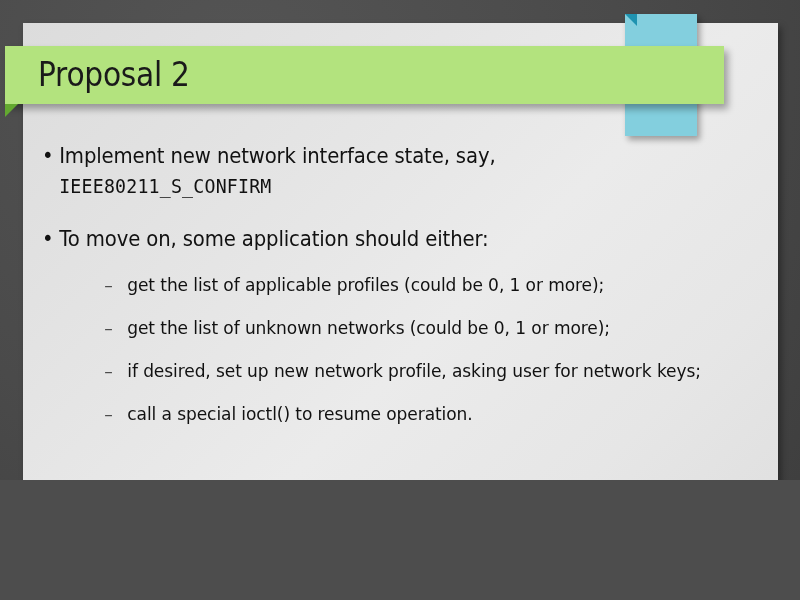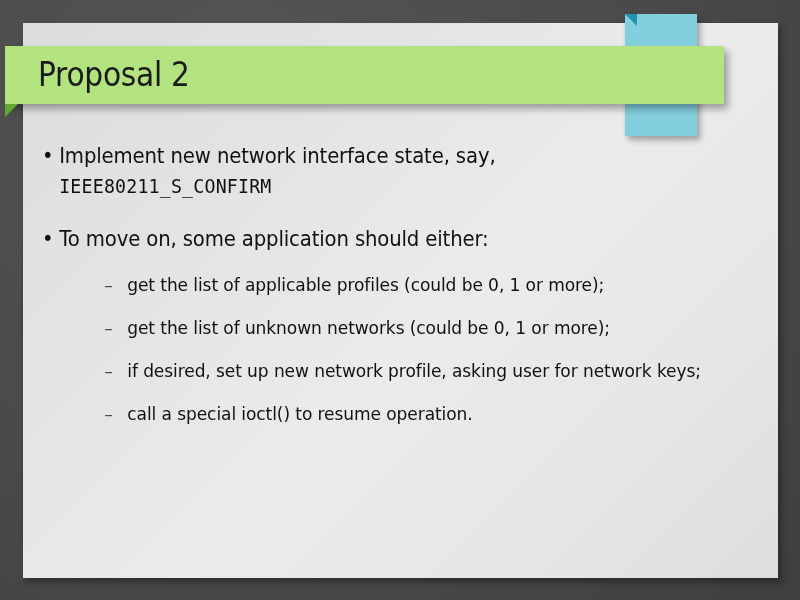--- a/index.html
+++ b/index.html
@@ -11,21 +11,21 @@
     width: 800px;
     height: 600px;
     overflow: hidden;
     background: #4d4d4d;
     font-family: "DejaVu Sans", sans-serif;
   }
 
   #slide-root {
     position: relative;
     width: 800px;
-    height: 600px;
+    height: 480px;
     background:
       radial-gradient(circle at 30% 15%, #545454 0%, #4a4a4a 55%, #3f3f3f 100%);
     overflow: hidden;
   }
 
   
   .slide-panel {
     position: absolute;
     left: 23px;
     top: 23px;

